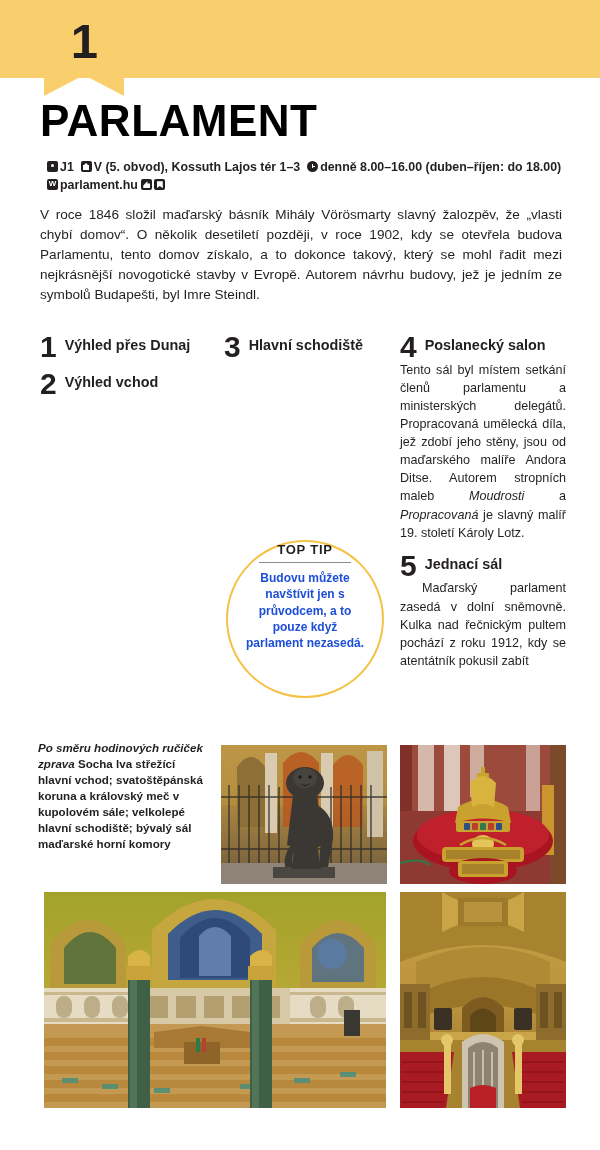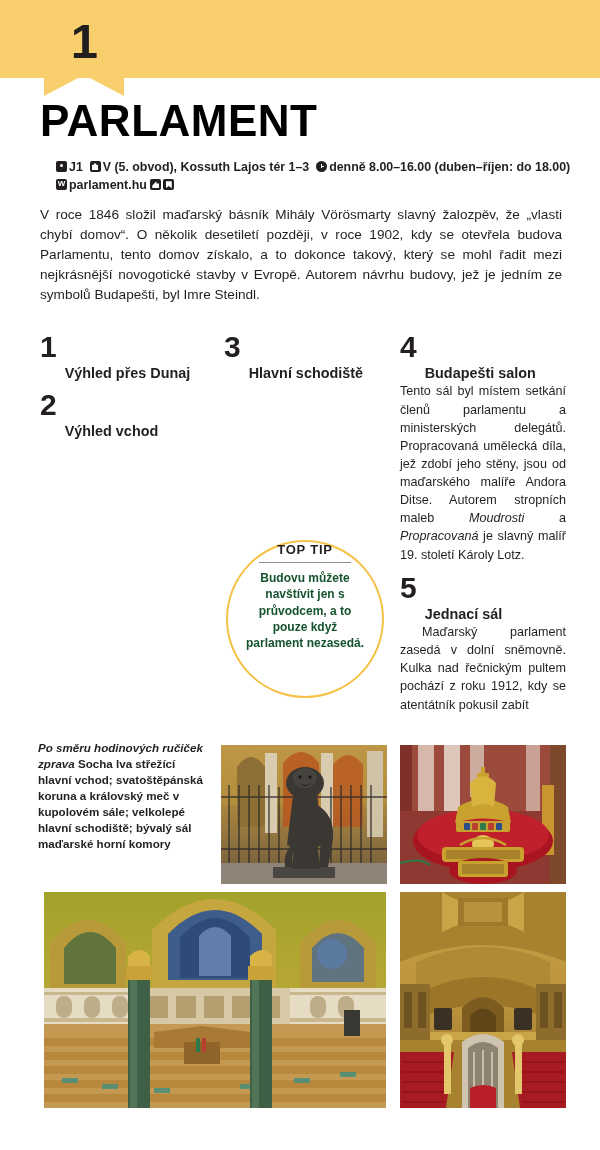--- a/index.html
+++ b/index.html
@@ -53,21 +53,21 @@
     font-weight: bold;
     letter-spacing: 0.5px;
     line-height: 1;
     color: #000000;
   }
 
   
   .info-line {
     position: absolute;
     top: 158px;
-    left: 56px;
+    left: 47px;
     width: 520px;
     font-size: 12.4px;
     line-height: 1.48;
     font-weight: 600;
     color: #231f20;
   }
   .info-line .seg { white-space: nowrap; }
   .gicon {
     display: inline-block;
     width: 11px;
@@ -186,21 +186,20 @@
     color: #231f20;
     flex: 0 0 auto;
     margin-top: -1px;
   }
   .entry-title {
     font-size: 14.4px;
     font-weight: bold;
     line-height: 1.14;
     color: #231f20;
     padding-top: 1px;
-    margin-top: 28px;
   }
   .entry-body {
     text-align: justify;
     text-align-last: left;
     hyphens: auto;
   }
   .entry-body em { font-style: italic; }
   .lead-indent { display: inline-block; width: 22px; }
 
   
@@ -229,21 +228,21 @@
   .top-tip-rule {
     width: 92px;
     height: 1.2px;
     background: #8e8e8e;
     margin-bottom: 7px;
   }
   .top-tip-text {
     font-size: 12px;
     line-height: 1.35;
     font-weight: bold;
-    color: #14532d;
+    color: #1d4ed8;
   }
 
   
   .photo-caption {
     position: absolute;
     left: 38px;
     top: 740px;
     width: 172px;
     text-align: left;
     font-size: 11.6px;
@@ -319,21 +318,21 @@
   <div class="top-tip-label">TOP TIP</div>
   <div class="top-tip-rule"></div>
   <div class="top-tip-text">Budovu můžete navštívit jen s průvodcem, a to pouze když parlament nezasedá.</div>
 </div>
 
 <div class="col col-3">
 
   <div class="entry">
     <div class="entry-head">
       <div class="entry-num">4</div>
-      <div class="entry-title">Budapešti salon</div>
+      <div class="entry-title">Poslanecký salon</div>
     </div>
     <div class="entry-body"><span>Tento sál byl místem setkání členů parlamentu a ministerských delegátů. Propracovaná umělecká díla, jež zdobí jeho stěny, jsou od maďarského malíře Andora Ditse. Autorem stropních maleb </span><em>Moudrosti</em><span> a </span><em>Propracovaná</em><span> je slavný malíř 19. století Károly Lotz.</span></div>
   </div>
 
   <div class="entry">
     <div class="entry-head">
       <div class="entry-num">5</div>
       <div class="entry-title">Jednací sál</div>
     </div>
     <div class="entry-body"><span class="lead-indent"></span><span>Maďarský parlament zasedá v dolní sněmovně. Kulka nad řečnickým pultem pochází z roku 1912, kdy se atentátník pokusil zabít</span></div>

